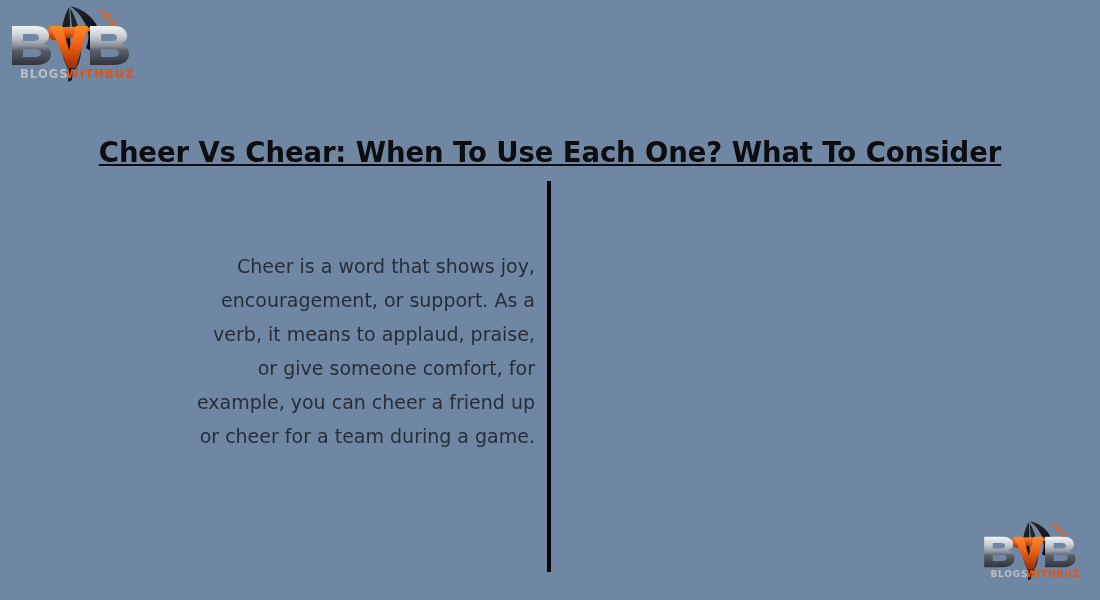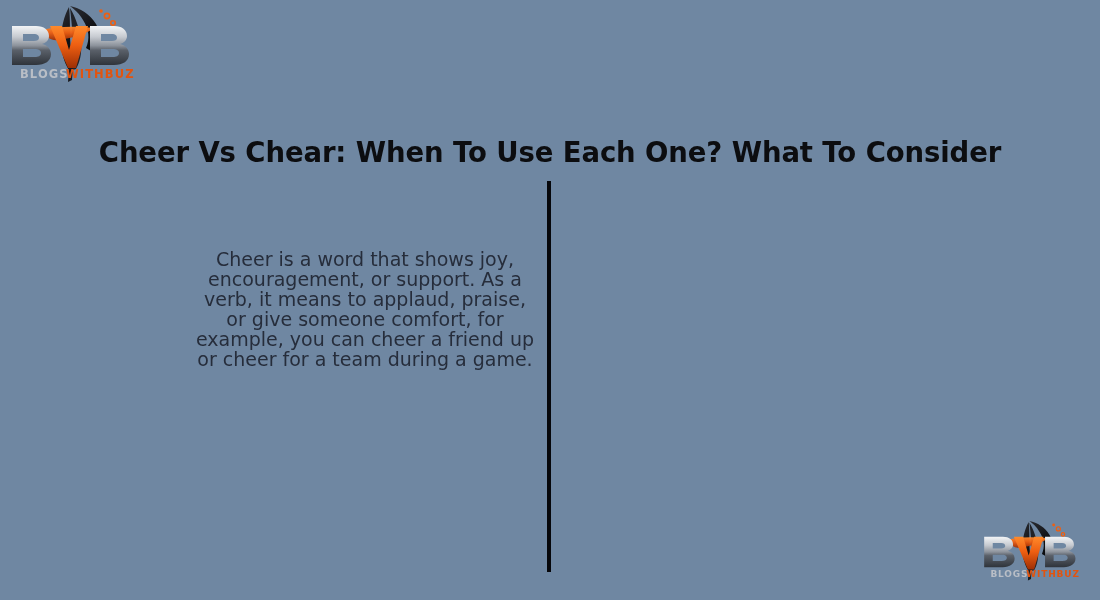--- a/index.html
+++ b/index.html
@@ -48,40 +48,41 @@
     left: 0;
     top: 118px;
     width: 1100px;
     text-align: center;
     font-size: 27.5px;
     font-weight: bold;
     letter-spacing: -0.1px;
     color: #0c0d10;
     font-family: "DejaVu Sans", "Liberation Sans", sans-serif;
     white-space: nowrap;
+    text-decoration: underline;
   }
 
   
   #divider {
     position: absolute;
     left: 547px;
     top: 181px;
     width: 4px;
     height: 391px;
     background: #06070b;
   }
 
   
   .column {
     position: absolute;
     top: 249px;
     font-size: 19px;
-    line-height: 20px;
+    line-height: 34px;
     color: #262d3b;
-    text-align: center;
+    text-align: right;
     font-family: "DejaVu Sans", "Liberation Sans", sans-serif;
   }
   #column-left {
     left: 195px;
     width: 340px;
   }
   #column-right {
     left: 595px;
     width: 364px;
   }

